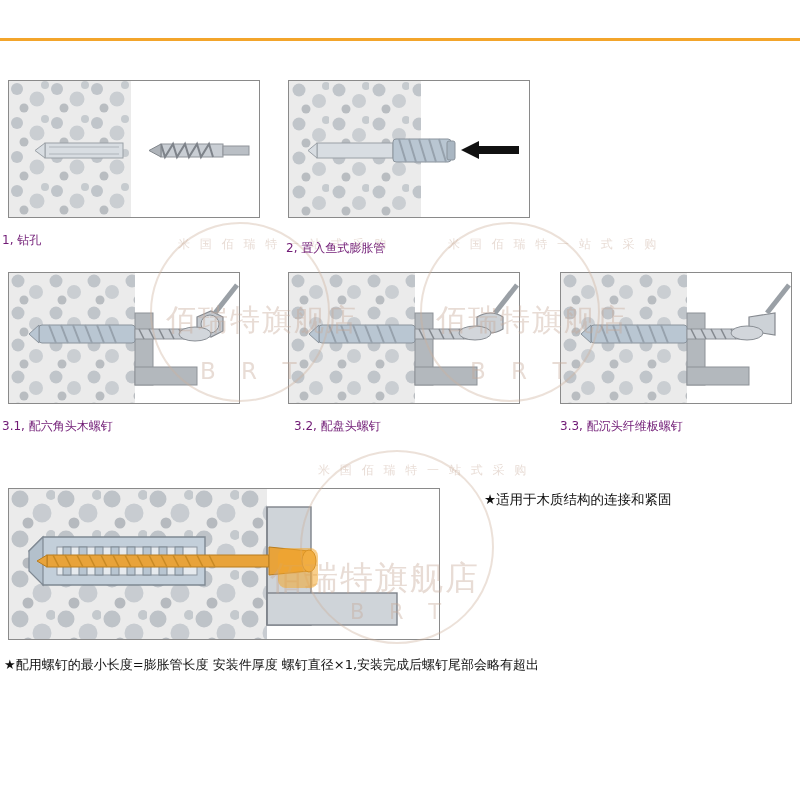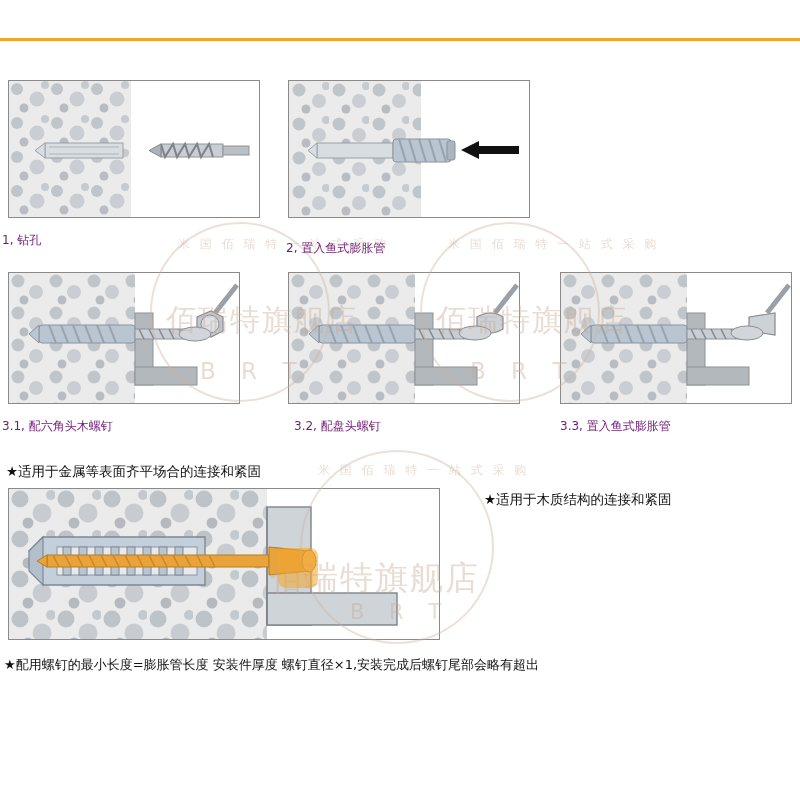--- a/index.html
+++ b/index.html
@@ -228,23 +228,22 @@
         <path d="M40,52 l7,18 M52,52 l7,18 M64,52 l7,18 M76,52 l7,18 M88,52 l7,18 M100,52 l7,18" stroke="#97a2ad" stroke-width="2" fill="none"></path>
         <rect x="126" y="56" width="62" height="10" fill="#c9ced4" stroke="#8f949a" stroke-width="1"></rect>
         <path d="M130,56 l5,10 M140,56 l5,10 M150,56 l5,10 M160,56 l5,10 M170,56 l5,10 M180,56 l5,10" stroke="#868b91" stroke-width="1.6" fill="none"></path>
 
         <polygon points="188,44 214,40 214,62 188,58" fill="#cdd2d7" stroke="#85898f" stroke-width="1.2"></polygon>
         <ellipse cx="186" cy="60" rx="16" ry="7" fill="#d2d6db" stroke="#8a8f95" stroke-width="1"></ellipse>
         <line x1="206" y1="40" x2="228" y2="12" stroke="#9aa0a6" stroke-width="5"></line>
       </g>
     </svg>
   </div>
-  <div class="caption" style="left:560px; top:418px;">3.3, 置入鱼式膨胀管</div>
-
-  <div class="note" style="left:6px; top:463px;">★适用于金属等表面齐平场合的连接和紧固</div>
+  <div class="caption" style="left:560px; top:418px;">3.3, 配沉头纤维板螺钉</div>
+
   <div class="note" style="left:484px; top:463px;margin-top:28px;">★适用于木质结构的连接和紧固</div>
 
   <div class="panel" style="left:8px; top:488px; width:432px; height:152px;">
     <svg width="432" height="152" viewBox="0 0 432 152">
       <defs>
         <pattern id="agg6" width="46" height="40" patternUnits="userSpaceOnUse">
           <circle cx="11" cy="10" r="8.5" fill="#b9bec4"></circle>
           <circle cx="33" cy="24" r="9.5" fill="#c4c9ce"></circle>
           <circle cx="19" cy="34" r="5.5" fill="#b0b5ba"></circle>
           <circle cx="42" cy="6" r="5" fill="#c0c5ca"></circle>

